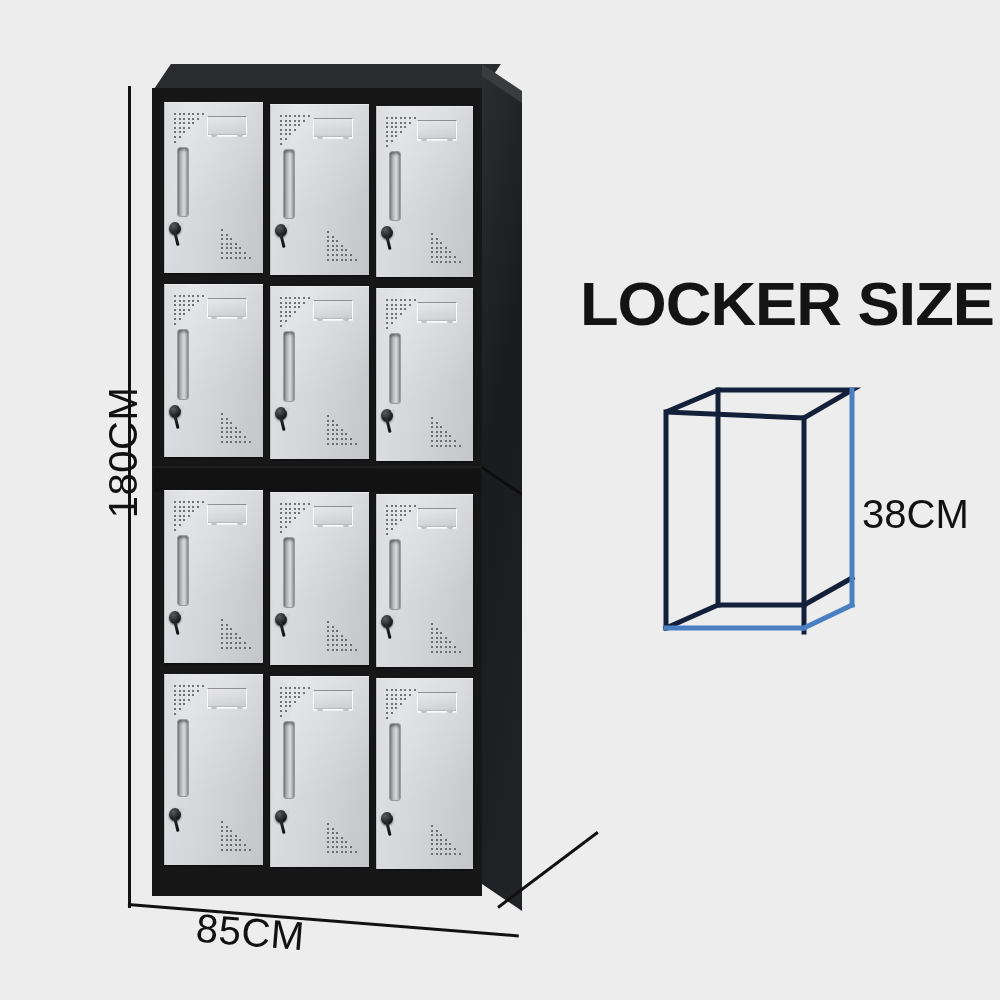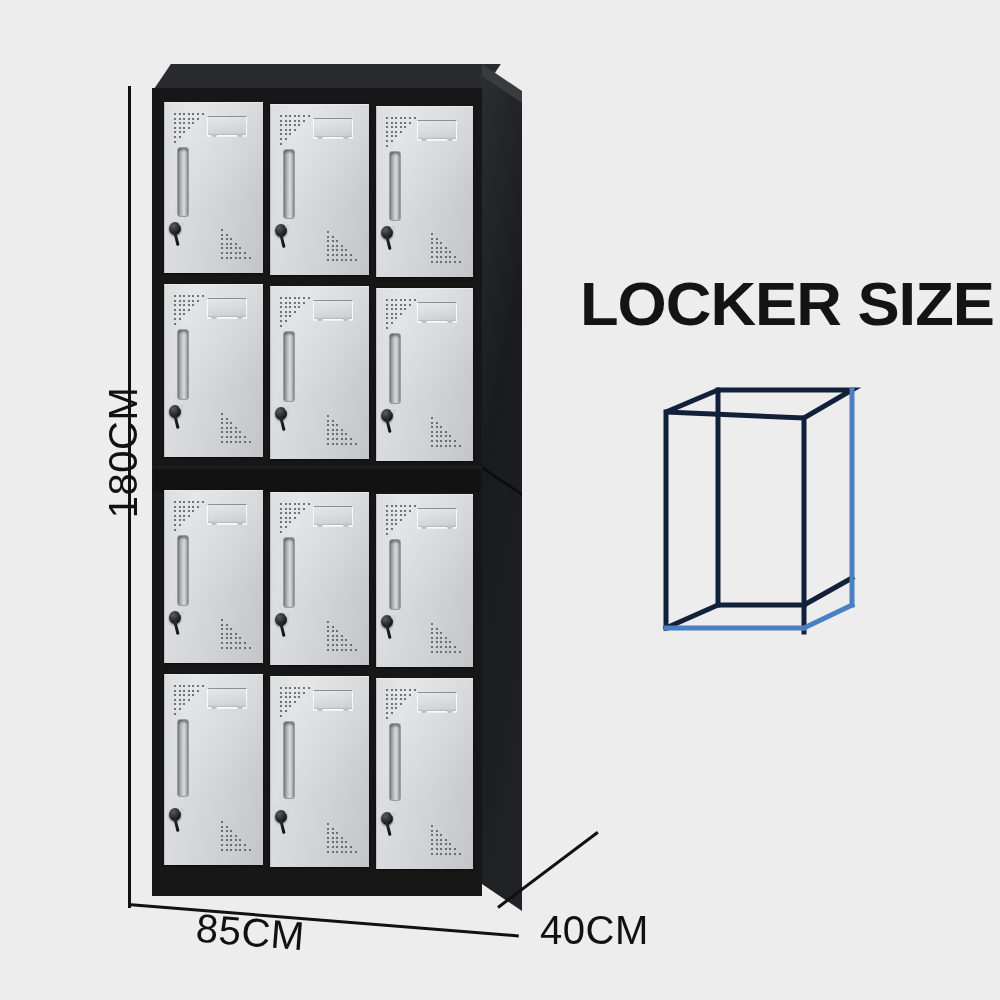--- a/index.html
+++ b/index.html
@@ -991,21 +991,20 @@
           <span class="key-glint" style="left: 14px; top: 133px;"></span>
         </div>
       </div>
 
     <div class="dim-line" id="dim-v"></div>
     <div class="dim-line" id="dim-w"></div>
     <div class="dim-line" id="dim-d"></div>
 
     <div class="dim-label" id="label-height">180CM</div>
     <div class="dim-label" id="label-width">85CM</div>
-    <div class="dim-label" id="label-depth">40CM</div>
   </div>
 
   <div id="title">LOCKER SIZE</div>
 
   <div id="cube-area">
     <svg id="cube-svg" width="360" height="320" viewBox="0 0 360 320">
 
       <g id="cube-dark" fill="none" stroke="#13203a" stroke-width="5" stroke-linecap="square">
 
         <path d="M 26,52 L 78,30 L 212,30 L 164,58 Z"></path>
@@ -1023,14 +1022,15 @@
       <g id="cube-accent" fill="none" stroke="#4a7fc1" stroke-width="5" stroke-linecap="square">
 
         <line x1="212" y1="30" x2="212" y2="245"></line>
 
         <line x1="26" y1="268" x2="164" y2="268"></line>
         <line x1="164" y1="268" x2="212" y2="245"></line>
       </g>
     </svg>
   </div>
 
+  <div class="cube-label" id="label-height-cube">38CM</div>
 
 </div>
 
 </body></html>

